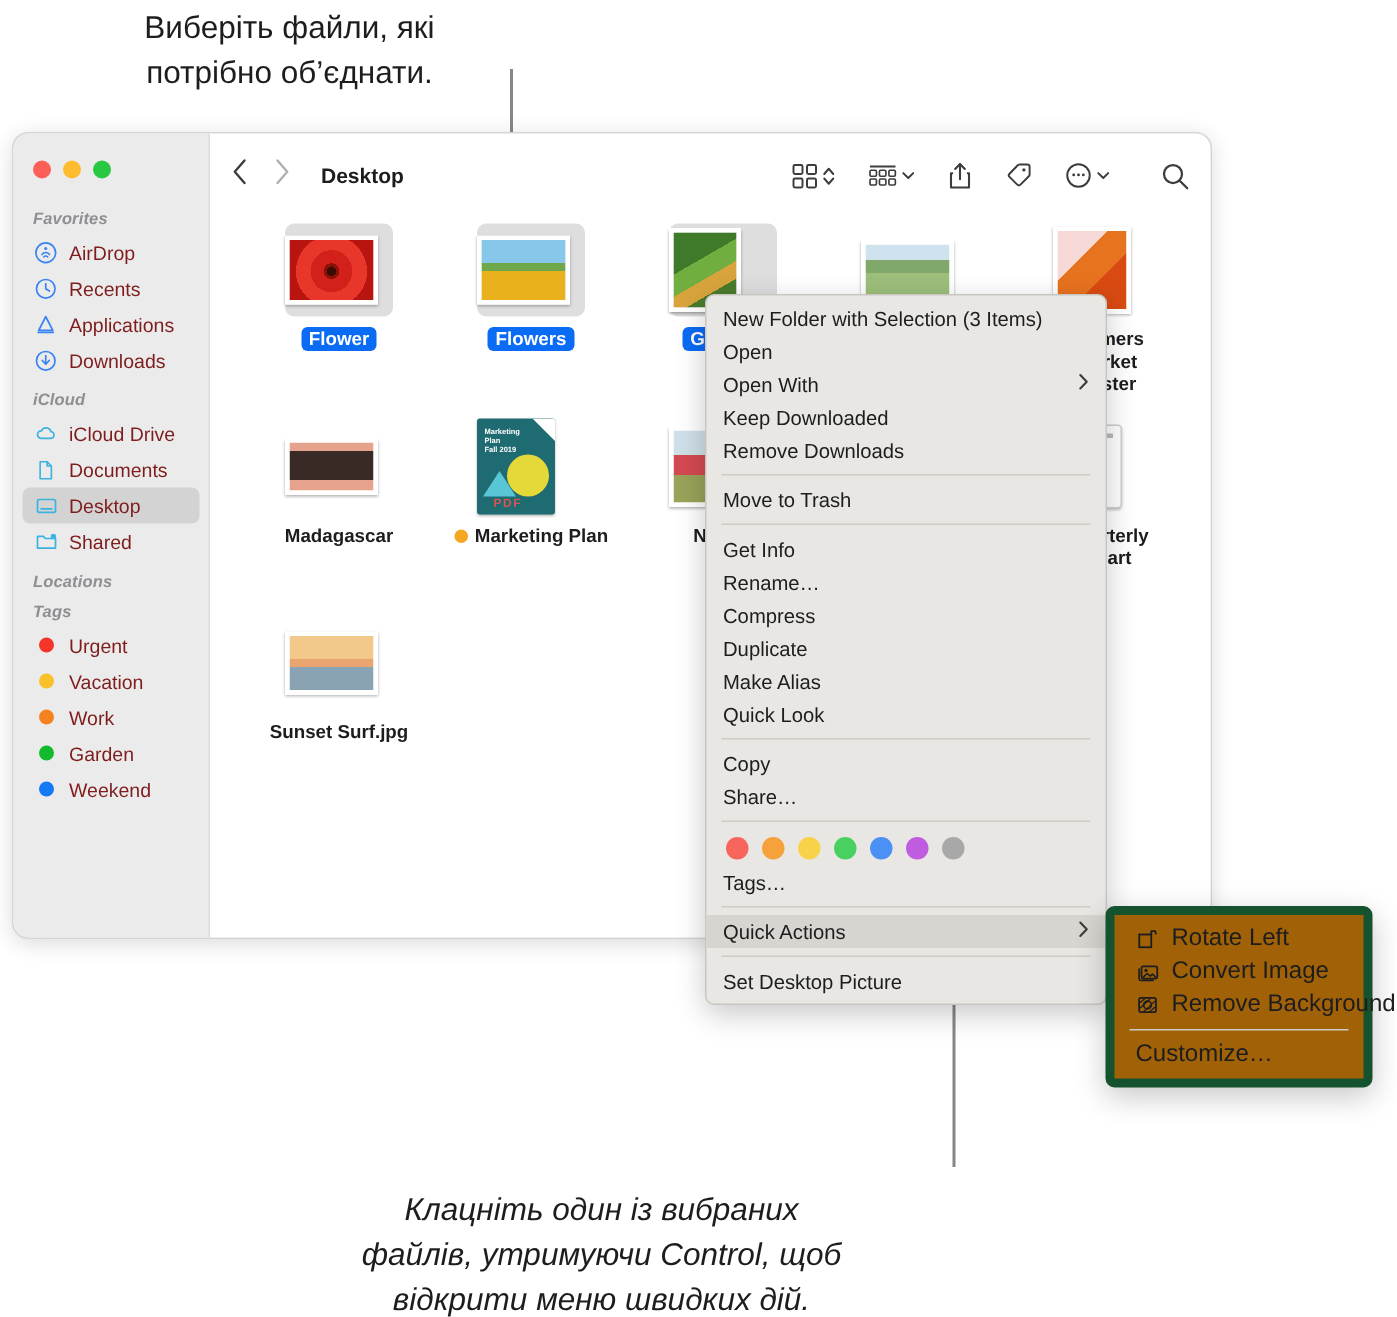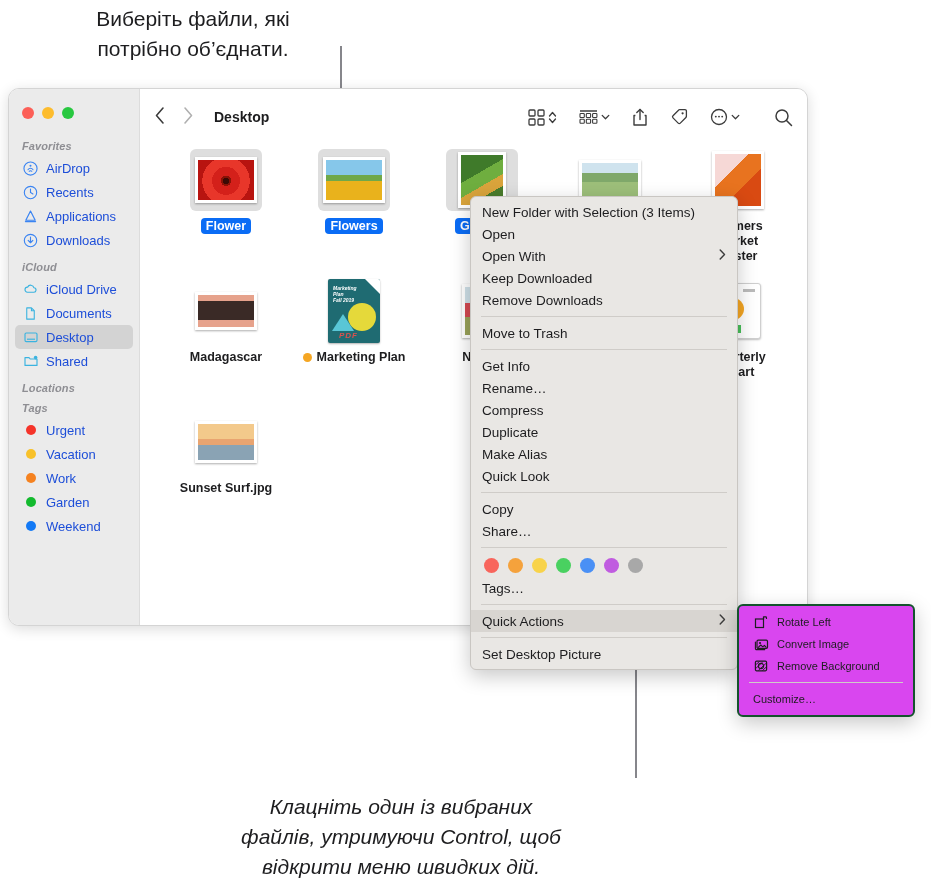--- a/index.html
+++ b/index.html
@@ -65,21 +65,21 @@
     letter-spacing: 0.1px;
     font-style: italic;
   }
   .sb-item {
     display: flex; align-items: center;
     height: 24px;
     margin: 0 6px;
     padding-left: 7px;
     border-radius: 5px;
     font-size: 13px;
-    color: #1d4ed8;
+    color: #7f1d1d;
   }
   .sb-item.selected { background: #d3d3d3; }
   .sb-ico {
     width: 17px; height: 17px;
     margin-right: 7px;
     display: inline-flex; align-items: center; justify-content: center;
     flex: 0 0 17px;
   }
   .sb-ico svg { display: block; }
   .tag-dot { width: 10px; height: 10px; border-radius: 50%; }
@@ -113,23 +113,22 @@
     position: absolute; top: 56px; left: 0; right: 0; bottom: 0;
     padding: 12px 0 0 0;
   }
   .row { display: flex; position: absolute; left: 22px; }
   .file {
     width: 128px;
     display: flex; flex-direction: column; align-items: center;
   }
   .thumb-box {
     width: 72px; height: 62px;
-    display: flex; align-items: center; justify-content: center;
+    display: flex; align-items: center; 
     border-radius: 6px;
-    font-style: italic;
   }
   .thumb-box.sel { background: #dedede; }
   .thumb {
     border: 3px solid #ffffff;
     box-shadow: 0 1px 2px rgba(0,0,0,0.32);
     background-size: cover;
     background-position: center;
   }
   .lbl {
     margin-top: 7px;
@@ -233,26 +232,26 @@
   .mi .arrow { position: absolute; right: 11px; color: #3c3c3c; font-size: 12px; }
   .sep { height: 1px; background: #cfccc8; margin: 5px 10px; }
   .swatches { display: flex; gap: 9px; padding: 5px 11px 4px 13px; }
   .sw { width: 15px; height: 15px; border-radius: 50%; }
 
   
   .submenu {
     position: absolute;
     left: 737px; top: 604px;
     width: 178px;
-    background: #d946ef;
-    border: 2px solid #14532d;
+    background: #a16207;
+    border: 6px solid #14532d;
     border-radius: 6px;
     box-shadow: 0 6px 20px rgba(0,0,0,0.22);
     padding: 5px 0;
-    font-size: 11px;
+    font-size: 16px;
     color: #1d1d1f;
     z-index: 50;
   }
   .smi {
     height: 22px; display: flex; align-items: center;
     padding: 0 10px;
     margin: 0 4px;
     border-radius: 4px;
     gap: 8px;
     white-space: nowrap;

